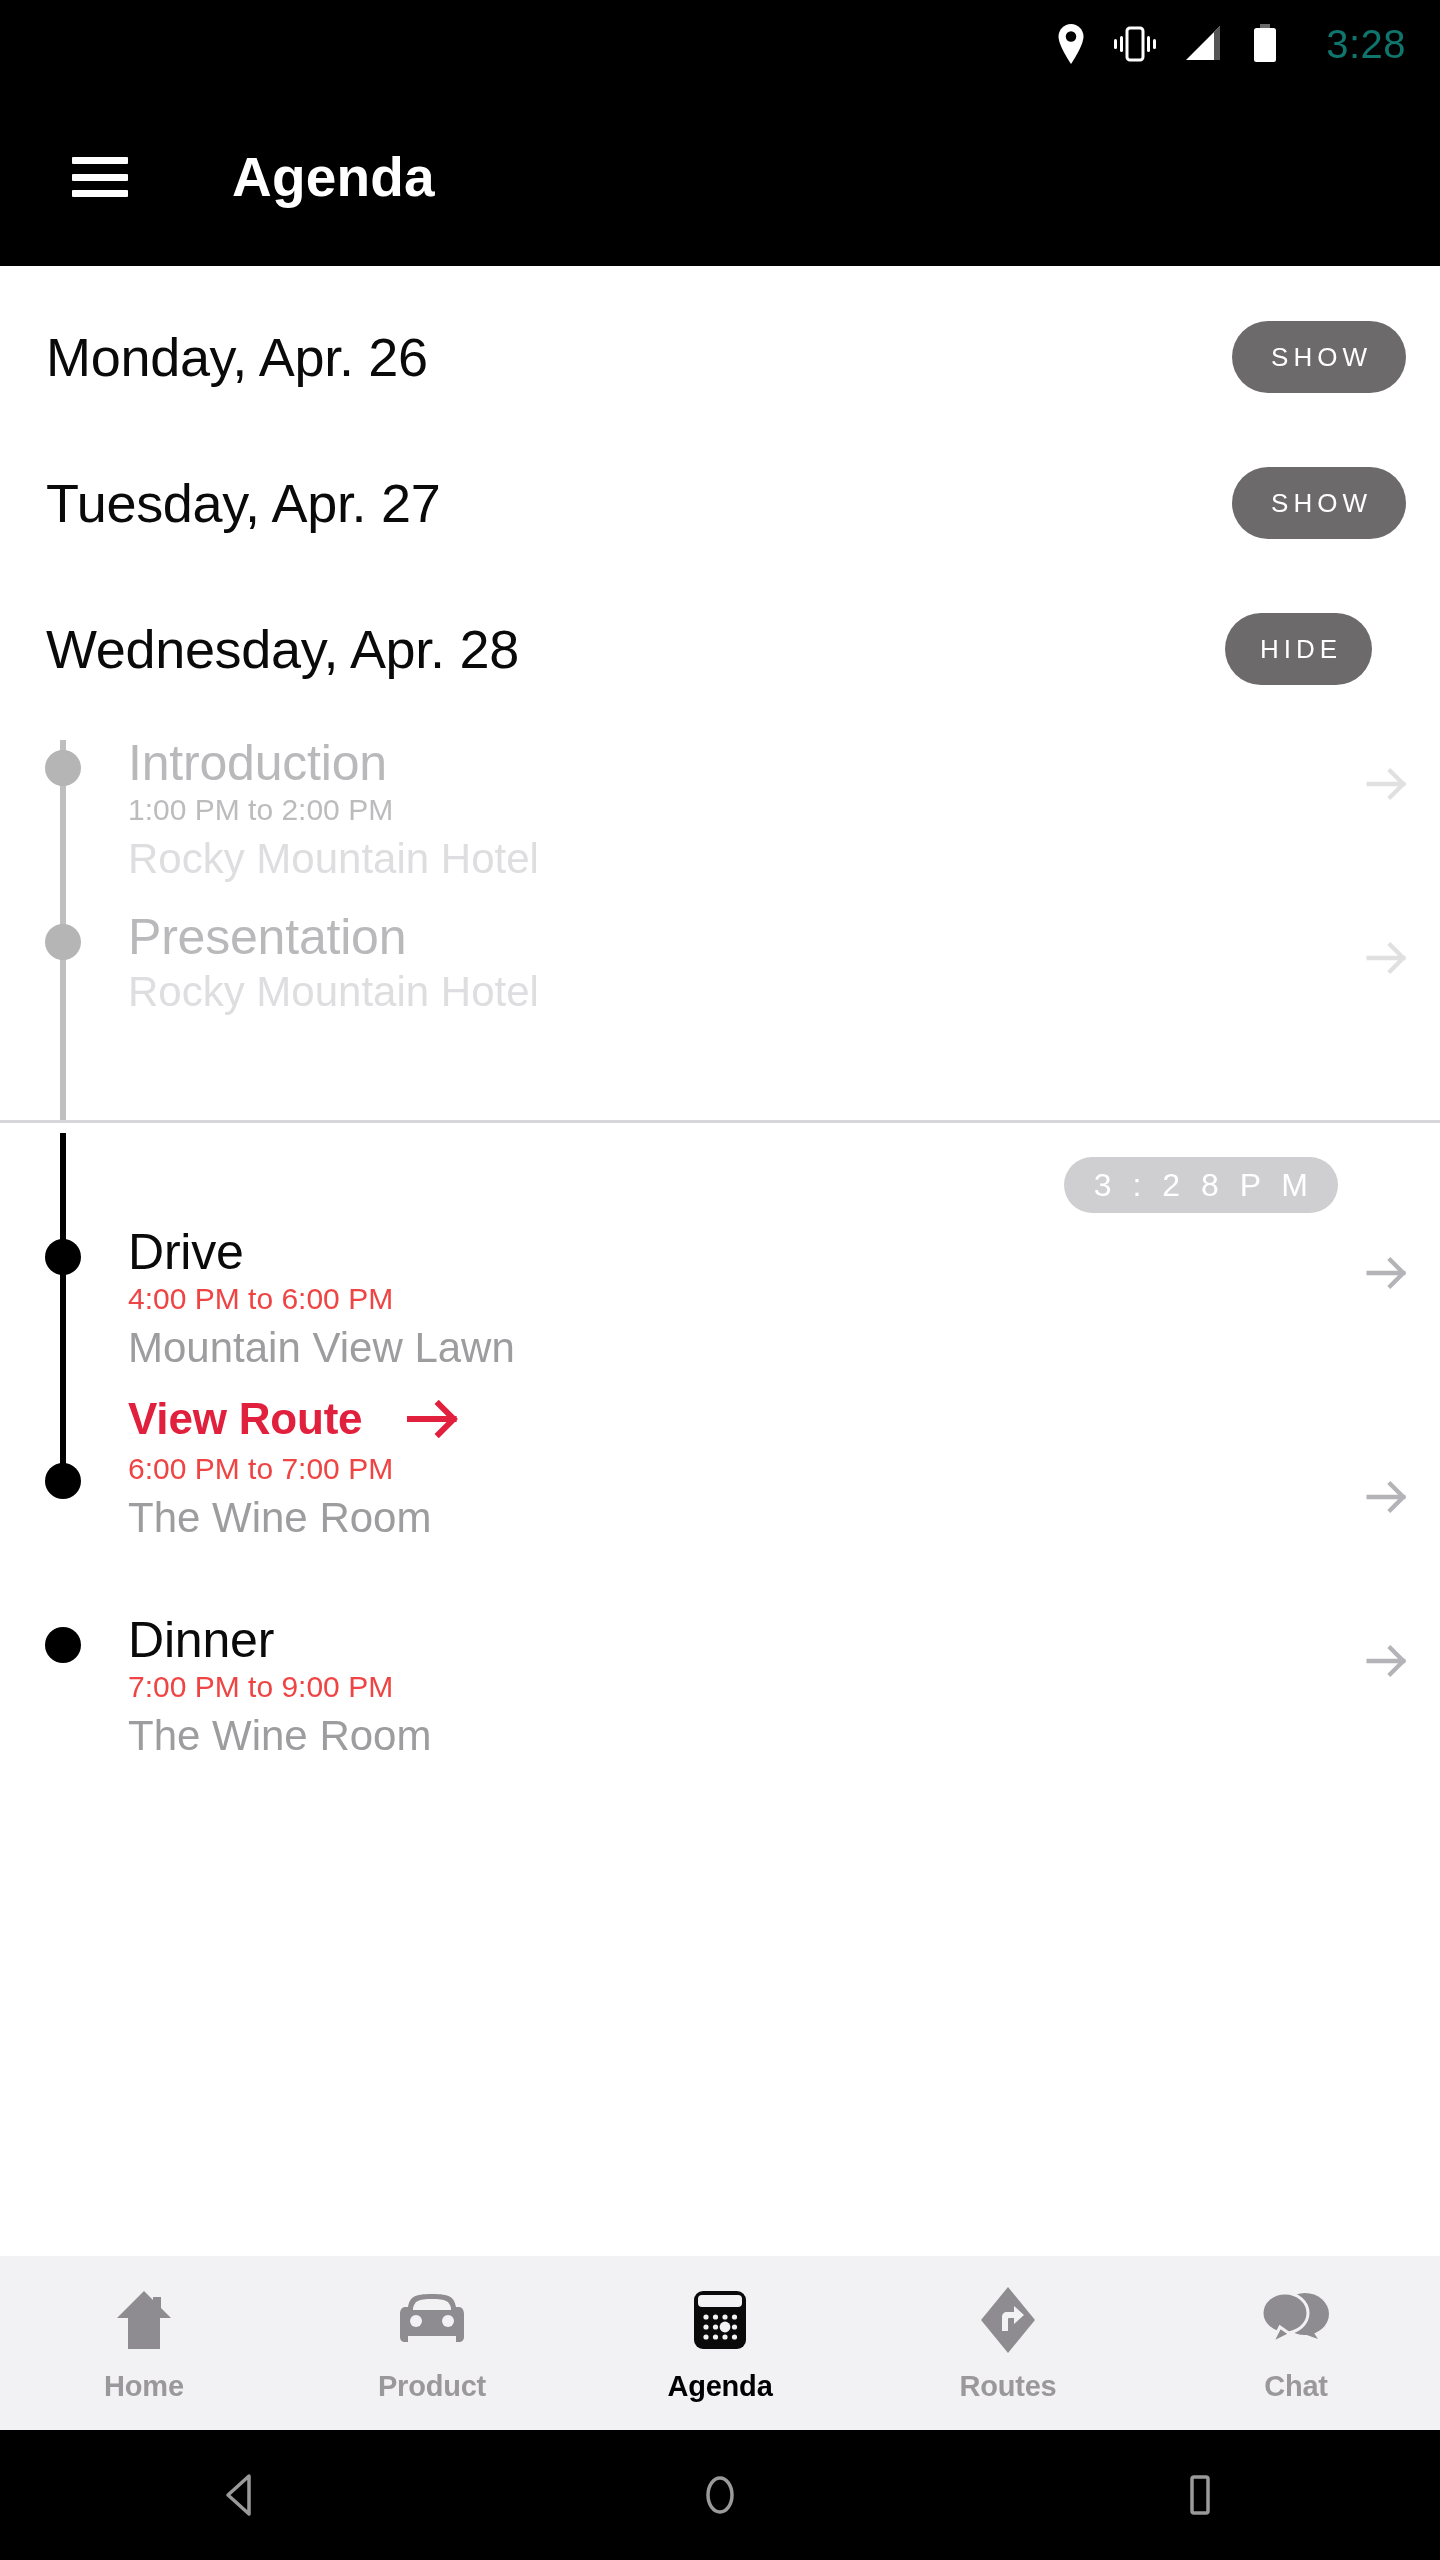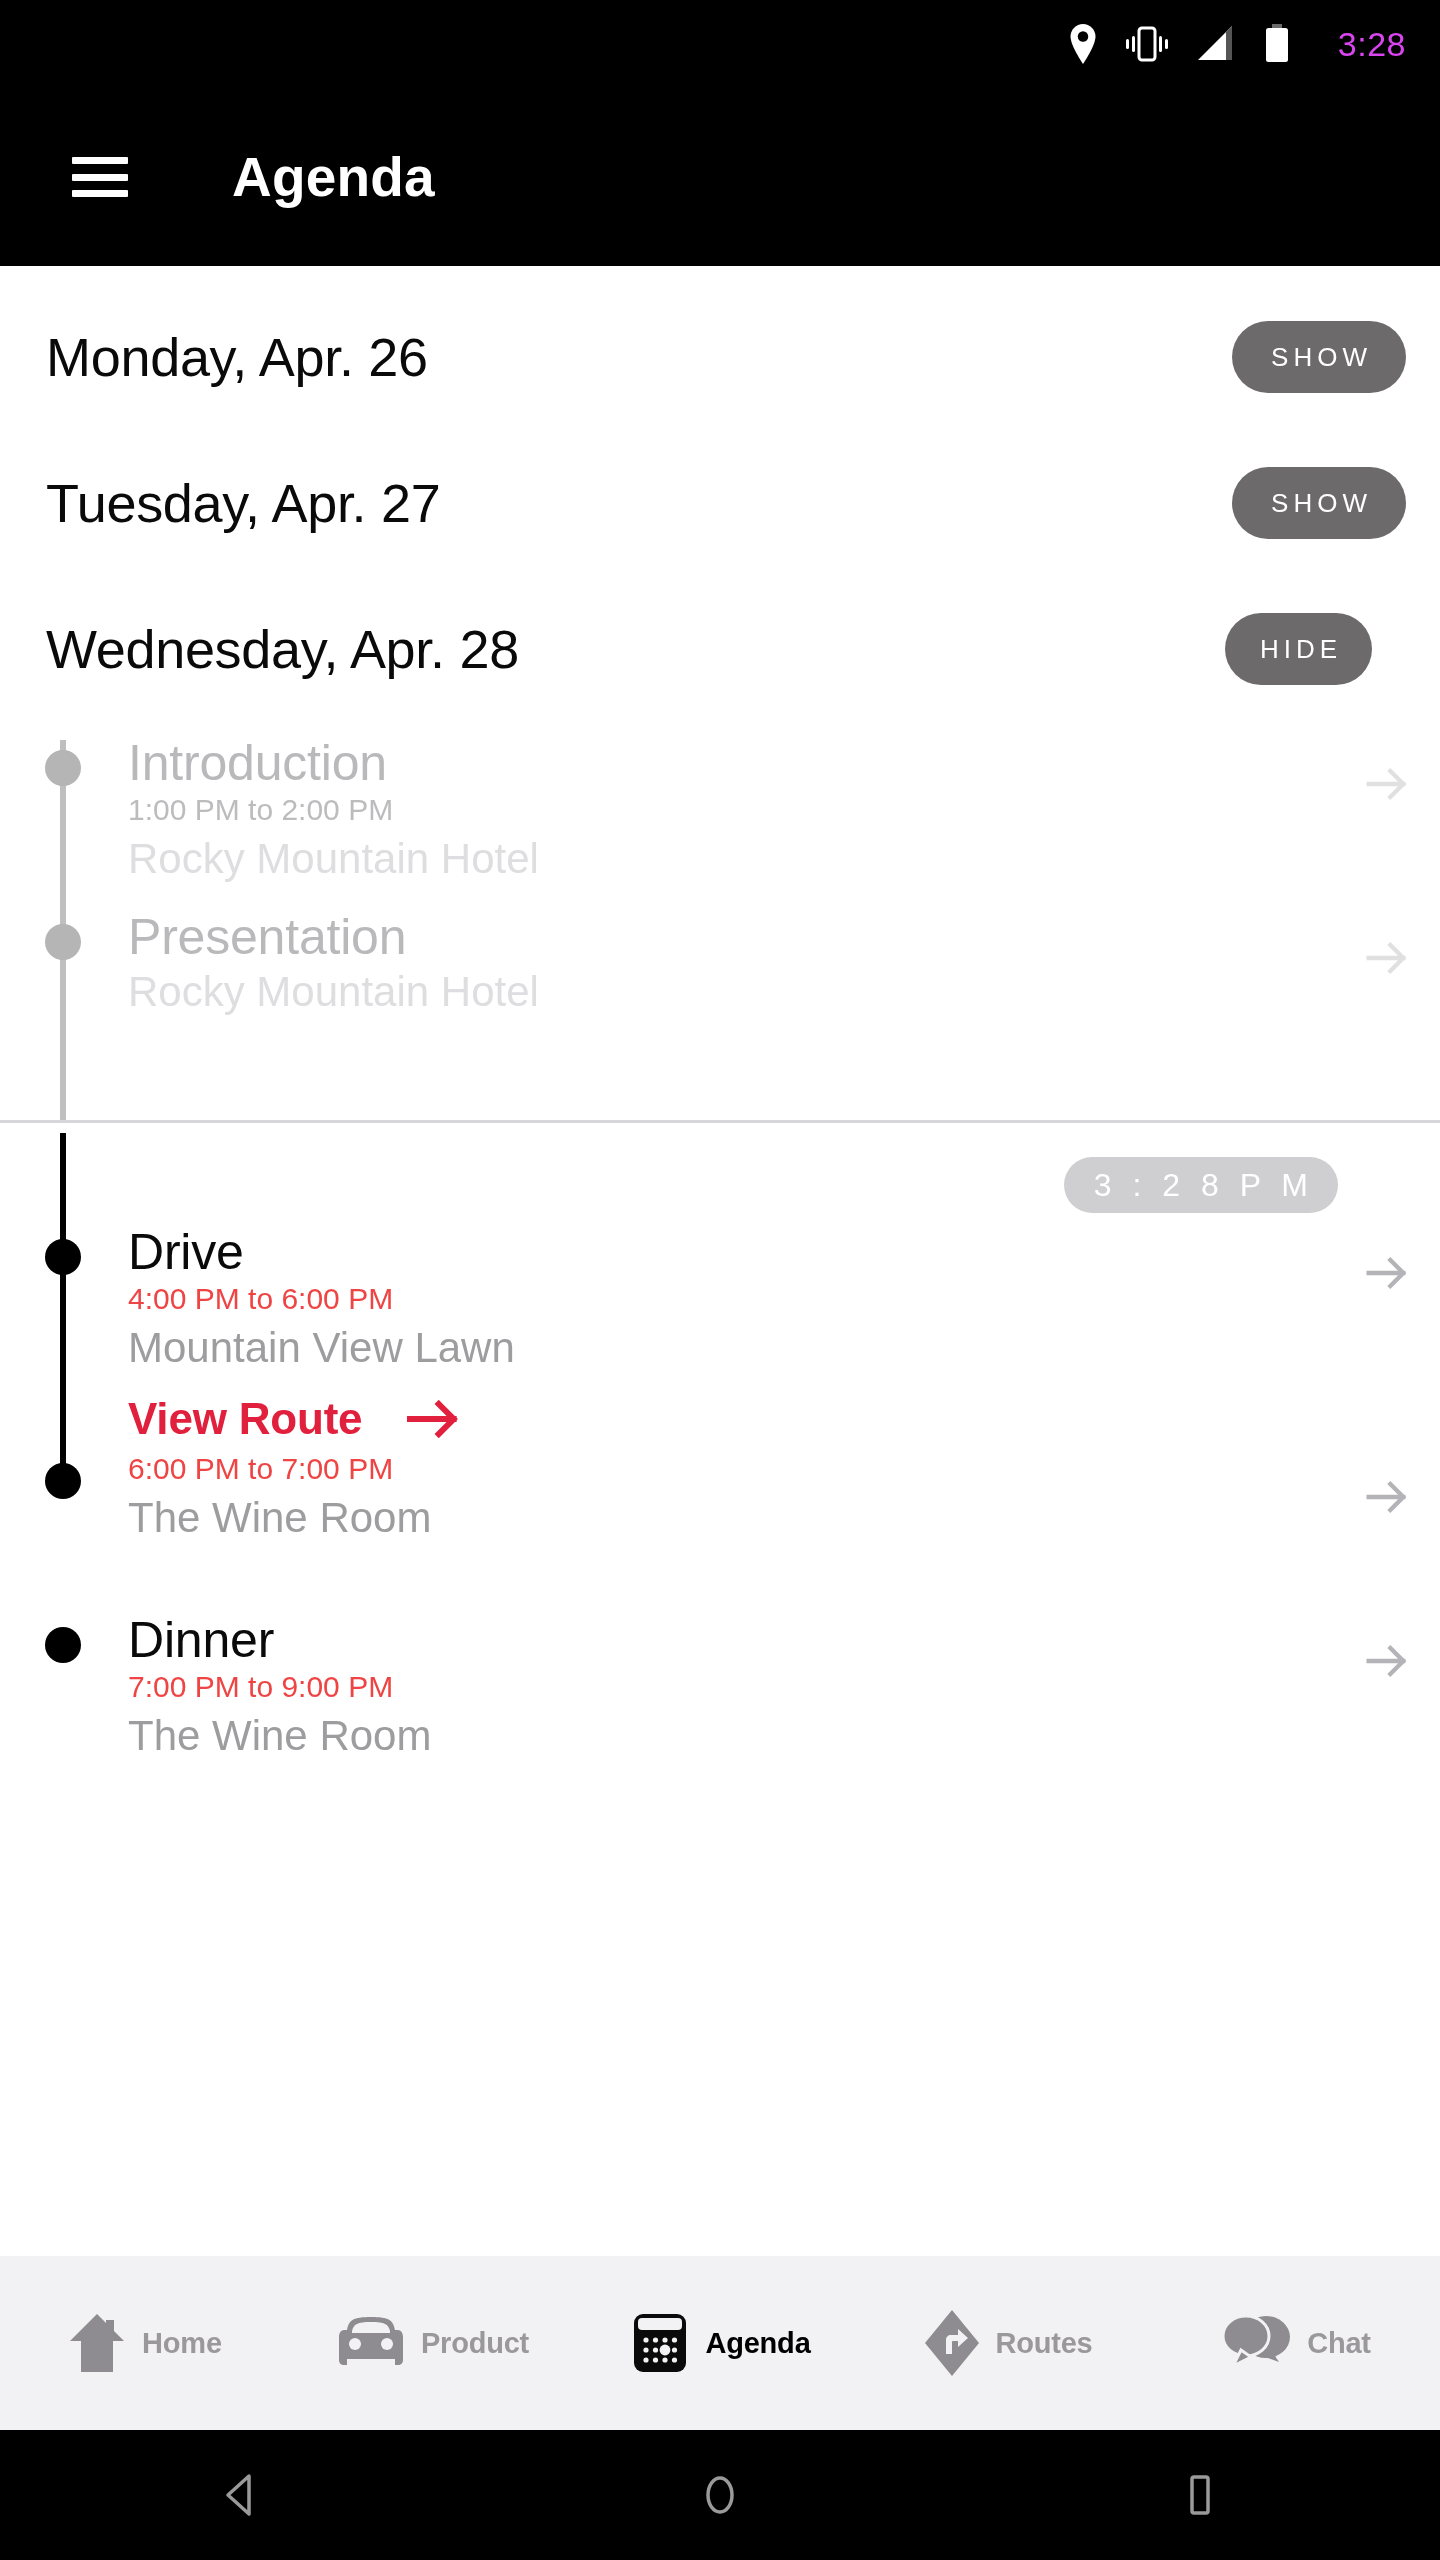--- a/index.html
+++ b/index.html
@@ -31,22 +31,22 @@
     padding-right: 34px;
     flex: 0 0 auto;
   }
   .status-icons {
     display: flex;
     align-items: center;
     gap: 26px;
   }
   .status-icon { display: block; }
   .status-time {
-    color: #d946ef;
-    font-size: 34px;
+    color: #0f766e;
+    font-size: 40px;
     font-weight: 400;
     letter-spacing: 0.5px;
     margin-left: 22px;
     line-height: 1;
   }
 
   
   .app-bar {
     height: 178px;
     background: #000000;
@@ -229,20 +229,21 @@
   .bottom-nav {
     height: 174px;
     background: #f2f1f3;
     display: flex;
     align-items: center;
     flex: 0 0 auto;
   }
   .nav-item {
     flex: 1 1 0;
     display: flex;
+    flex-direction: column;
     align-items: center;
     justify-content: center;
     gap: 14px;
     cursor: pointer;
   }
   .nav-icon { display: block; height: 72px; display:flex; align-items:center; justify-content:center;}
   .nav-label {
     font-size: 29px;
     font-weight: bold;
     color: #9a989c;

